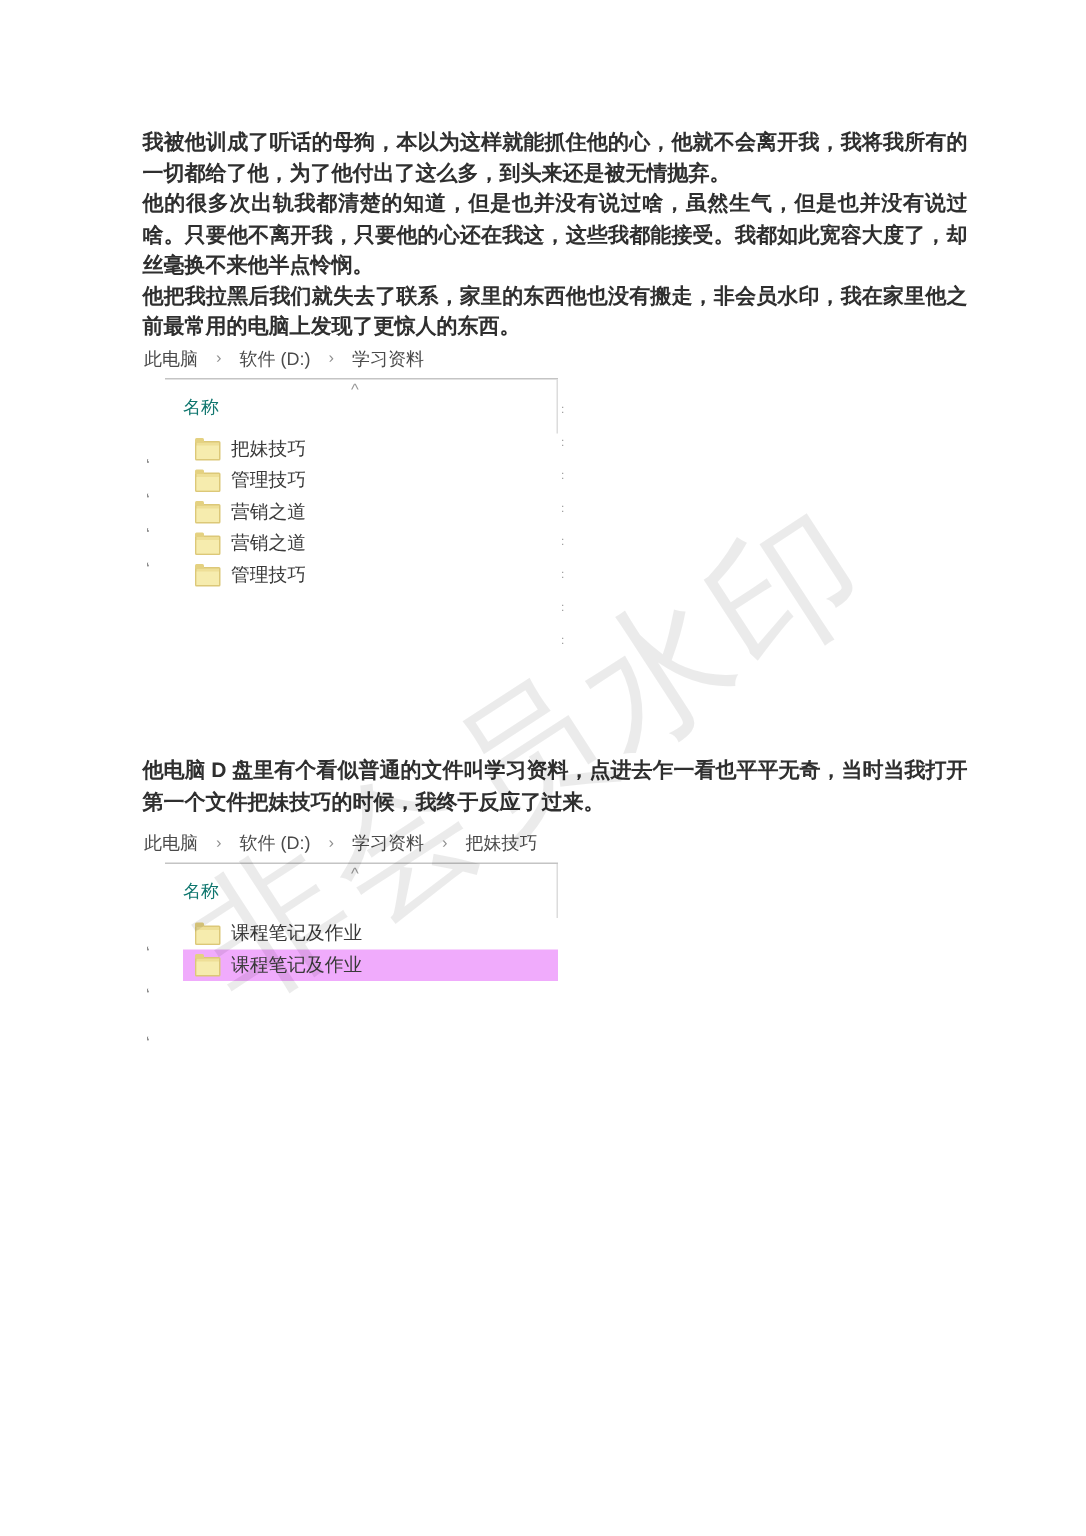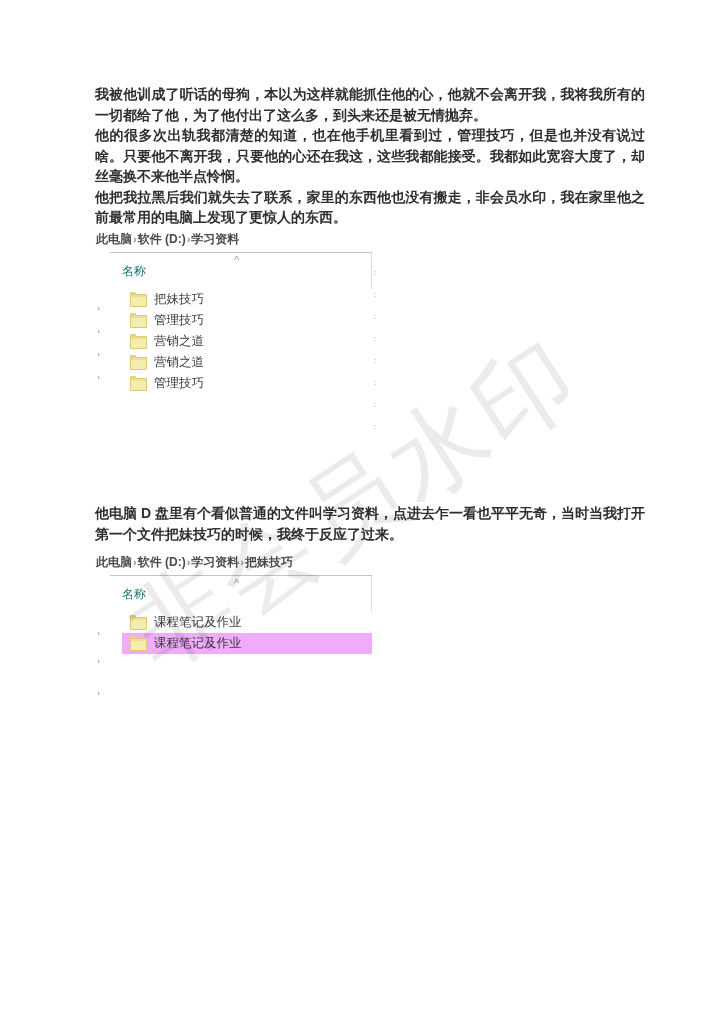--- a/index.html
+++ b/index.html
@@ -7,22 +7,22 @@
         font-family:"Liberation Sans",sans-serif;}
 
   
   .article-block{position:absolute;left:95px;width:550px;color:#2f2f2f;
                  font-size:14px;line-height:20.5px;text-align:justify;}
   .article-block p{margin:0;font-weight:bold;}
   #para-block-1{top:84px;}
   #para-block-2{top:503px;}
 
   
-  .breadcrumb{position:absolute;left:96px;display:flex;align-items:center;gap:1px;
-              font-size:12px;color:#4a4a4a;font-weight:bold;}
+  .breadcrumb{position:absolute;left:96px;display:flex;align-items:center;gap:12px;
+              font-size:12px;color:#4a4a4a;}
   #breadcrumb-1{top:231px;}
   #breadcrumb-2{top:554px;}
   .breadcrumb .sep{color:#8f8f8f;font-size:11px;line-height:1;}
   .breadcrumb .crumb{cursor:default;white-space:nowrap;}
 
   
   .explorer{position:absolute;left:110px;width:262px;background:#ffffff;
             border-top:1px solid #c4c4c4;}
   #explorer-1{top:252px;height:238px;}
   #explorer-2{top:575px;height:128px;}
@@ -54,21 +54,21 @@
              font-size:98px;letter-spacing:4px;white-space:nowrap;
              color:#000000;opacity:0.075;}
 </style>
 </head>
 <body>
 
 <div class="page">
 
   <div class="article-block" id="para-block-1">
     <p>我被他训成了听话的母狗，本以为这样就能抓住他的心，他就不会离开我，我将我所有的一切都给了他，为了他付出了这么多，到头来还是被无情抛弃。</p>
-    <p>他的很多次出轨我都清楚的知道，也在他手机里看到过，管理技巧，但是也并没有说过啥。只要他不离开我，只要他的心还在我这，这些我都能接受。我都如此宽容大度了，却丝毫换不来他半点怜悯。</p>
+    <p>他的很多次出轨我都清楚的知道，但是也并没有说过啥，虽然生气，但是也并没有说过啥。只要他不离开我，只要他的心还在我这，这些我都能接受。我都如此宽容大度了，却丝毫换不来他半点怜悯。</p>
     <p>他把我拉黑后我们就失去了联系，家里的东西他也没有搬走，非会员水印，我在家里他之前最常用的电脑上发现了更惊人的东西。</p>
   </div>
 
   <div class="breadcrumb" id="breadcrumb-1">
     <span class="crumb">此电脑</span>
     <span class="sep">›</span>
     <span class="crumb">软件 (D:)</span>
     <span class="sep">›</span>
     <span class="crumb">学习资料</span>
   </div>

